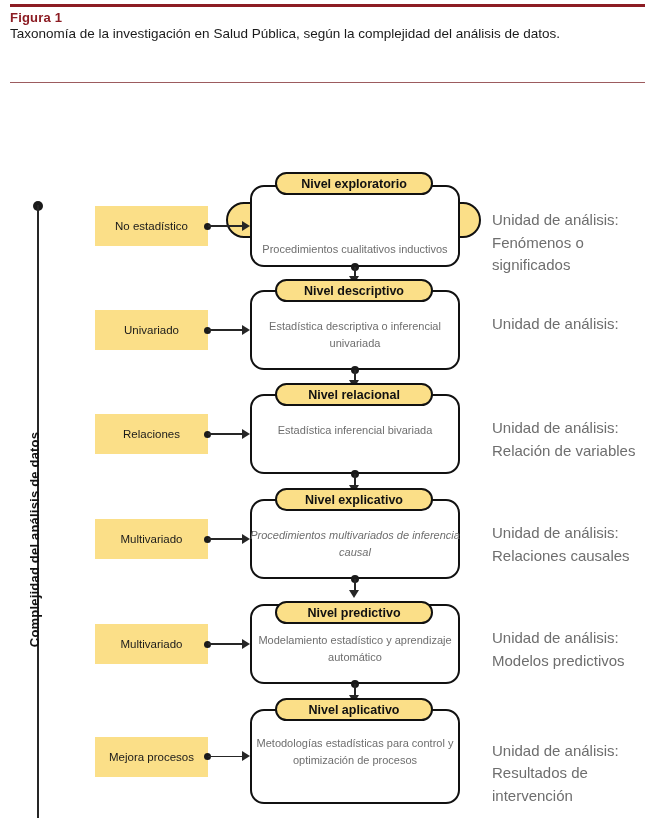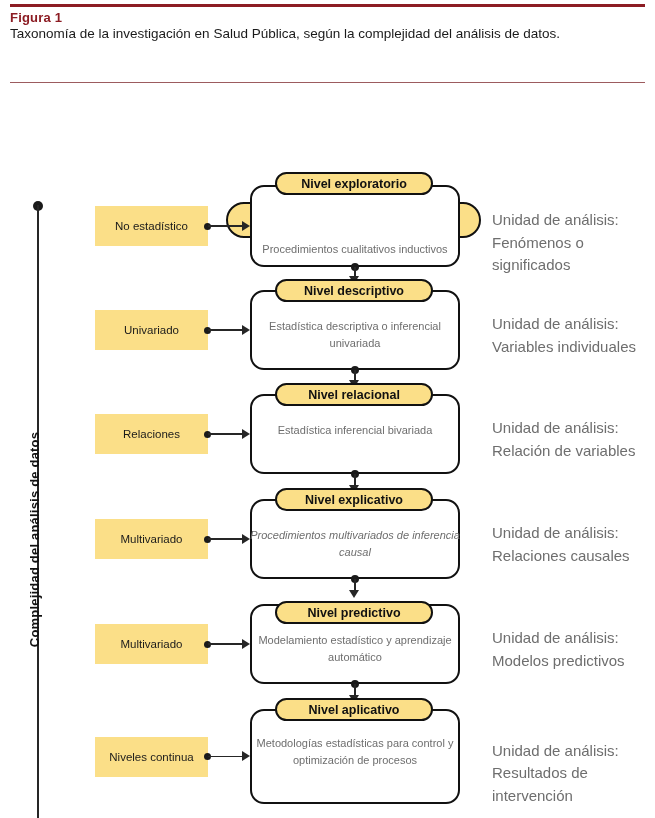--- a/index.html
+++ b/index.html
@@ -144,21 +144,20 @@
       <div class="vlink-arrow" style="top: 184px;"></div>
       <div class="node" style="top: 198px; height: 80px;"></div>
       <div class="node-desc" style="top: 226px;">Estadística descriptiva o inferencial univariada</div>
       <div class="node-pill" style="top: 187px;">Nivel descriptivo</div>
       <div class="cat-box" style="top: 218px;">Univariado</div>
       <div class="cat-dot" style="top: 234.5px;"></div>
       <div class="cat-line" style="top: 237.2px;"></div>
       <div class="cat-arrow" style="top: 232.5px;"></div>
       <div class="note" style="top: 221px;">
         <div>Unidad de análisis:</div>
-        <div>Variables individuales</div>
       </div>
       <div class="vlink-dot" style="top: 274px;"></div>
       <div class="vlink" style="top: 278px; height: 11px;"></div>
       <div class="vlink-arrow" style="top: 288px;"></div>
       <div class="node" style="top: 302px; height: 80px;"></div>
       <div class="node-desc" style="top: 330px;">Estadística inferencial bivariada</div>
       <div class="node-pill" style="top: 291px;">Nivel relacional</div>
       <div class="cat-box" style="top: 322px;">Relaciones</div>
       <div class="cat-dot" style="top: 338.5px;"></div>
       <div class="cat-line" style="top: 341.2px;"></div>
@@ -194,21 +193,21 @@
       <div class="note" style="top: 535px;">
         <div>Unidad de análisis:</div>
         <div>Modelos predictivos</div>
       </div>
       <div class="vlink-dot" style="top: 588px;"></div>
       <div class="vlink" style="top: 592px; height: 12px;"></div>
       <div class="vlink-arrow" style="top: 603px;"></div>
       <div class="node" style="top: 617px; height: 95px;"></div>
       <div class="node-desc" style="top: 643px;">Metodologías estadísticas para control y optimización de procesos</div>
       <div class="node-pill" style="top: 606px;">Nivel aplicativo</div>
-      <div class="cat-box" style="top: 644.5px;">Niveles continua</div>
+      <div class="cat-box" style="top: 644.5px;">Mejora procesos</div>
       <div class="cat-dot" style="top: 661px;"></div>
       <div class="cat-line" style="top: 663.7px;"></div>
       <div class="cat-arrow" style="top: 659px;"></div>
       <div class="note" style="top: 647.5px;">
         <div>Unidad de análisis:</div>
         <div>Resultados de intervención</div>
       </div>
     </div>
 <div class="vlink" style="top: 146px; height: 0px;"></div>
   </div>

